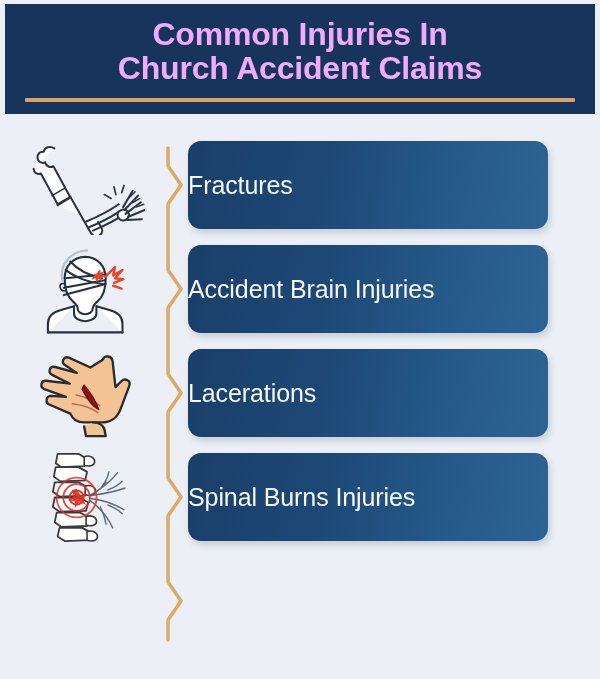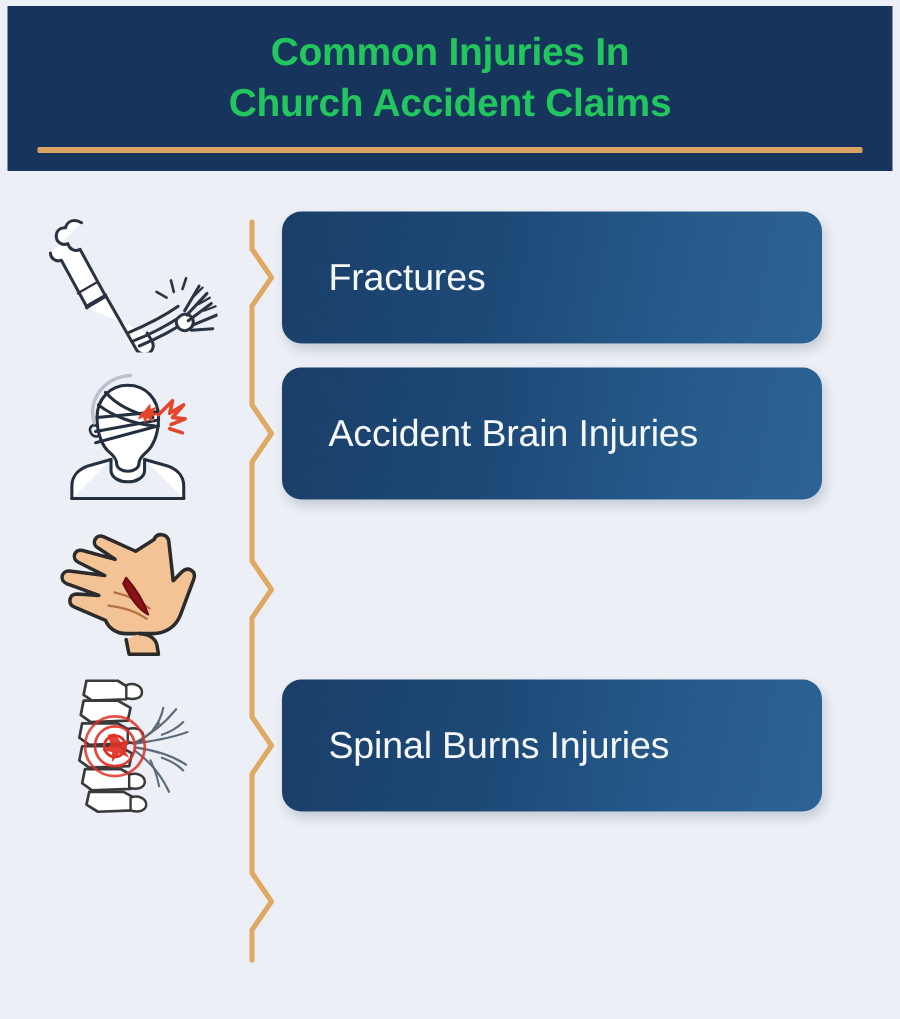--- a/index.html
+++ b/index.html
@@ -33,22 +33,22 @@
     background: #17355c;
     box-sizing: border-box;
     overflow: hidden;
   }
   .header-title {
     position: absolute;
     left: 0;
     top: 13px;
     width: 590px;
     text-align: center;
-    color: #22c55e;
-    font-size: 26px;
+    color: #f0abfc;
+    font-size: 32px;
     font-weight: bold;
     line-height: 34px;
     letter-spacing: -0.2px;
     white-space: pre-line;
   }
   .header-rule {
     position: absolute;
     left: 20px;
     top: 94px;
     width: 550px;
@@ -108,21 +108,20 @@
     box-shadow: 2px 4px 7px rgba(26, 48, 80, 0.18);
     box-sizing: border-box;
     display: flex;
     align-items: center;
   }
   .bar-label {
     color: #f5f8fb;
     font-size: 25px;
     font-weight: normal;
     letter-spacing: -0.1px;
-    padding-left: 31px;
     line-height: 1;
     white-space: nowrap;
   }
 </style>
 </head>
 <body>
 
 <div id="infographic">
 
   <div class="header">
@@ -254,20 +253,23 @@
           </g>
 
           <g fill="none" stroke="#b5713e" stroke-width="1.5" stroke-linecap="round">
             <path d="M47 54 c9 2 18 6 24 11"></path>
             <path d="M43 63 c10 1 19 4 26 9"></path>
           </g>
 
           <path d="M55 44 c7 8 12 16 15 25 c-6 -3 -12 -11 -17 -21 Z" fill="#8e1118" stroke="#6b0c12" stroke-width="1.4" stroke-linejoin="round"></path>
         </svg>
       </div>
+      <div class="bar">
+        <span class="bar-label">Lacerations</span>
+      </div>
     </div>
 
     <div class="row" style="top:445px">
       <div class="icon-wrap">
         <svg viewBox="0 0 118 104" width="112" height="99">
 
           <g fill="#ffffff" stroke="#3a3a3a" stroke-width="1.9" stroke-linejoin="round">
             <path d="M27 6 h22 l8 5 l-2 8 l-24 1 l-6 -4 Z"></path>
             <path d="M25 20 h24 l9 5 l-2 9 l-26 1 l-7 -5 Z"></path>
             <path d="M24 36 h25 l9 5 l-2 9 l-27 1 l-7 -5 Z"></path>

